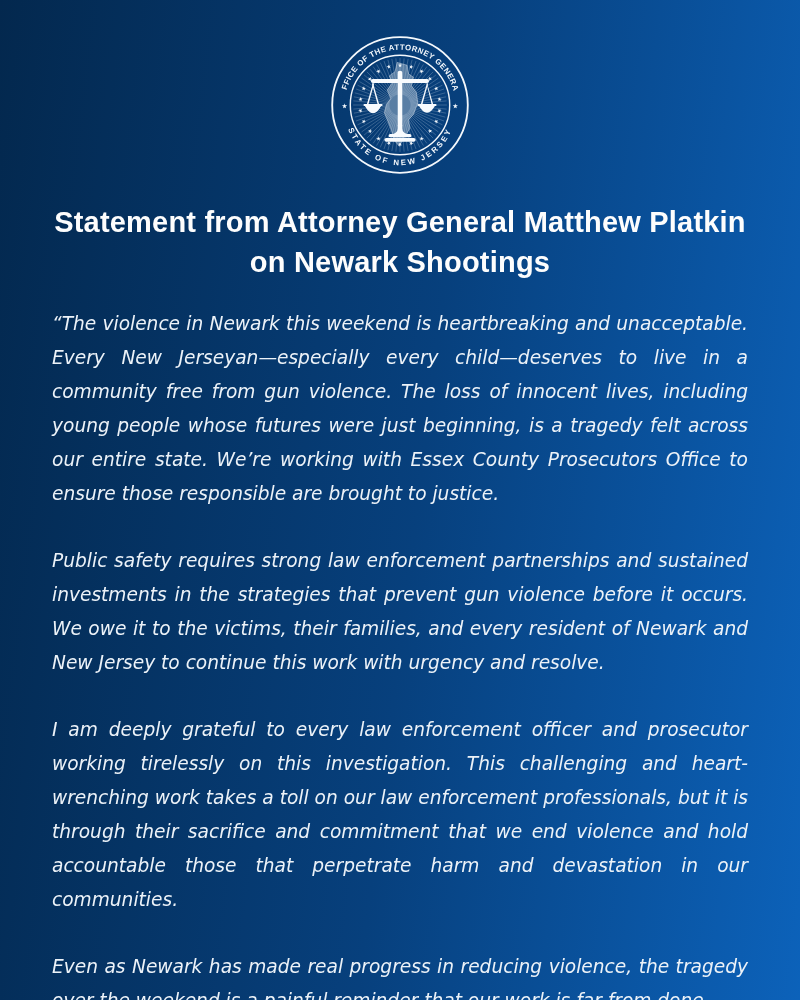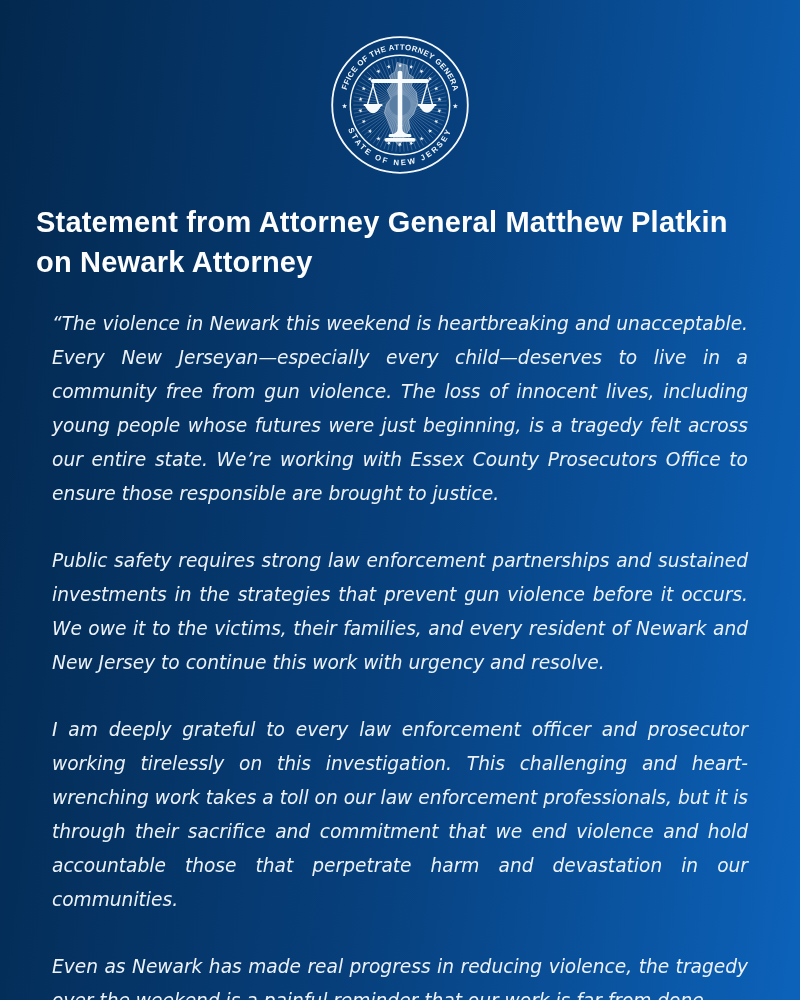--- a/index.html
+++ b/index.html
@@ -6,21 +6,21 @@
   body{
     width:800px;height:1000px;overflow:hidden;
     background:linear-gradient(97deg,#03284e 0%,#07407d 52%,#0c62ba 100%);
     font-family:"DejaVu Sans",sans-serif;
   }
   .graphic{width:800px;height:1000px;position:relative;}
   .seal-wrap{padding-top:34px;display:flex;justify-content:center;}
   .seal{width:142px;height:142px;display:block;}
   .title{
     margin:26px 36px 0;
-    color:#fdfdfd;
+    text-align:center;color:#fdfdfd;
     font-family:"Liberation Sans",sans-serif;
     font-weight:700;font-size:29px;line-height:40px;
     letter-spacing:.2px;
   }
   .statement{
     margin:25px 52px 0;
     color:#ecf2f8;
     font-style:italic;
     font-size:18.6px;line-height:34px;
     text-align:justify;
@@ -170,21 +170,21 @@
         <rect x="124.5" y="98.6" width="27" height="2.8" rx="1.4"></rect>
         <path d="M96.8,128 Q100,138 88,142 L112,142 Q100,138 103.2,128 Z"></path>
         <rect x="84" y="141" width="32" height="4.4" rx="2.2"></rect>
         <rect x="78" y="146.5" width="44" height="5.2" rx="2.6"></rect>
       </g>
     </svg>
   </div>
 
   <h1 class="title">
     <span>Statement from Attorney General Matthew Platkin</span><br>
-    <span>on Newark Attorney</span>
+    <span>on Newark Shootings</span>
   </h1>
 
   <div class="statement">
     <p>“The violence in Newark this weekend is heartbreaking and unacceptable. Every New Jerseyan—especially every child—deserves to live in a community free from gun violence. The loss of innocent lives, including young people whose futures were just beginning, is a tragedy felt across our entire state. We’re working with Essex County Prosecutors Office to ensure those responsible are brought to justice.</p>
     <p>Public safety requires strong law enforcement partnerships and sustained investments in the strategies that prevent gun violence before it occurs. We owe it to the victims, their families, and every resident of Newark and New Jersey to continue this work with urgency and resolve.</p>
     <p>I am deeply grateful to every law enforcement officer and prosecutor working tirelessly on this investigation. This challenging and heart-wrenching work takes a toll on our law enforcement professionals, but it is through their sacrifice and commitment that we end violence and hold accountable those that perpetrate harm and devastation in our communities.</p>
     <p>Even as Newark has made real progress in reducing violence, the tragedy over the weekend is a painful reminder that our work is far from done.</p>
 
   </div>
 

